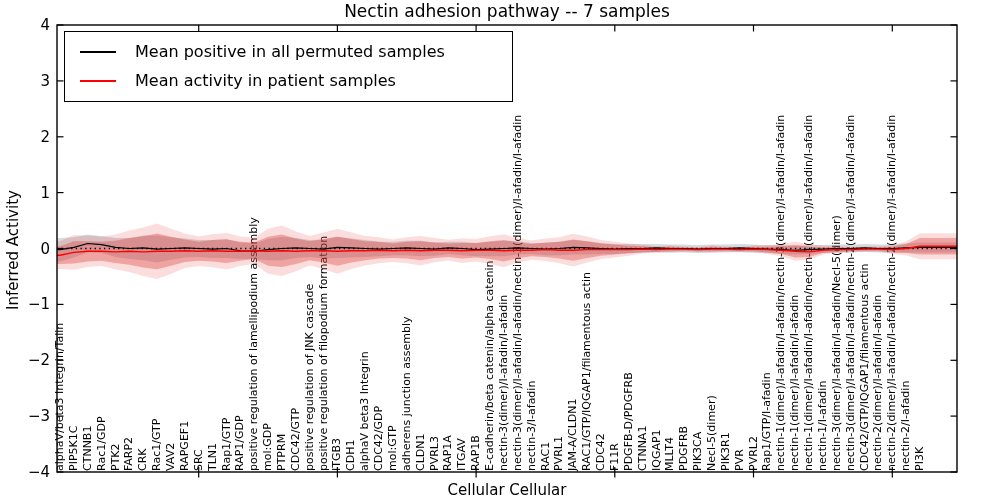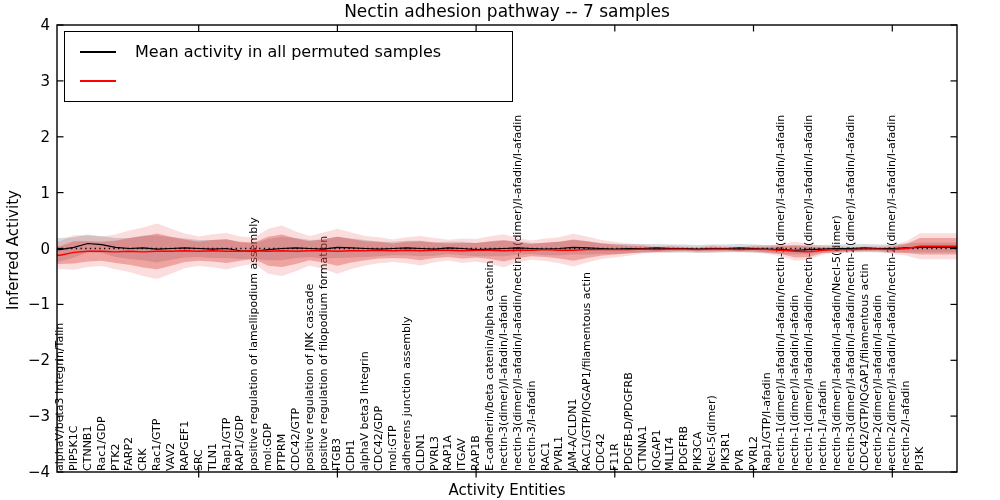--- a/index.html
+++ b/index.html
@@ -130,23 +130,24 @@
       <line x1="337.4" y1="467" x2="337.4" y2="477.5" stroke="#000" stroke-width="1.2"></line>
       <line x1="476.1" y1="25" x2="476.1" y2="31.5" stroke="#000" stroke-width="1.2"></line>
       <line x1="476.1" y1="467" x2="476.1" y2="477.5" stroke="#000" stroke-width="1.2"></line>
       <line x1="614.8" y1="25" x2="614.8" y2="31.5" stroke="#000" stroke-width="1.2"></line>
       <line x1="614.8" y1="467" x2="614.8" y2="477.5" stroke="#000" stroke-width="1.2"></line>
       <line x1="753.5" y1="25" x2="753.5" y2="31.5" stroke="#000" stroke-width="1.2"></line>
       <line x1="753.5" y1="467" x2="753.5" y2="477.5" stroke="#000" stroke-width="1.2"></line>
       <line x1="892.3" y1="25" x2="892.3" y2="31.5" stroke="#000" stroke-width="1.2"></line>
       <line x1="892.3" y1="467" x2="892.3" y2="477.5" stroke="#000" stroke-width="1.2"></line>
     </svg>
-  <div class="xlabel">Activity Entities</div>
+  <div class="xlabel">Cellular Cellular</div>
   <div class="legend">
     <div class="legend-row">
       <span class="swatch" id="sw0" style="background: rgb(0, 0, 0);"></span>
-      <span class="legend-label">Mean activity in all permuted samples</span>
+      <span class="legend-label">Mean positive in all permuted samples</span>
     </div>
     <div class="legend-row">
       <span class="swatch" id="sw1" style="background: rgb(255, 0, 0);"></span>
+      <span class="legend-label">Mean activity in patient samples</span>
     </div>
   </div>
 </div>
 
 </body></html>

